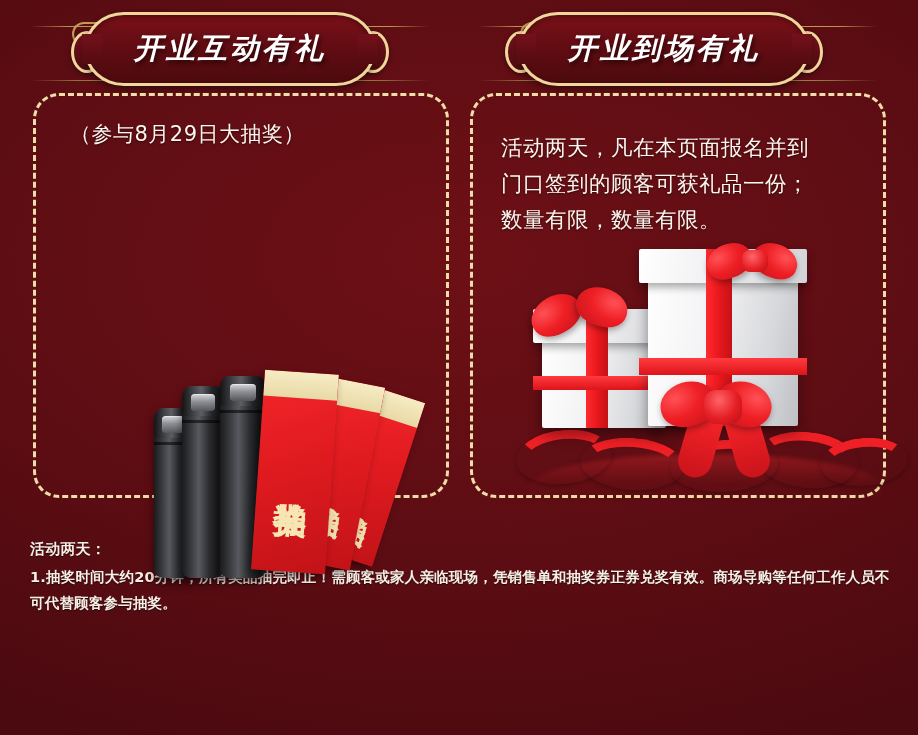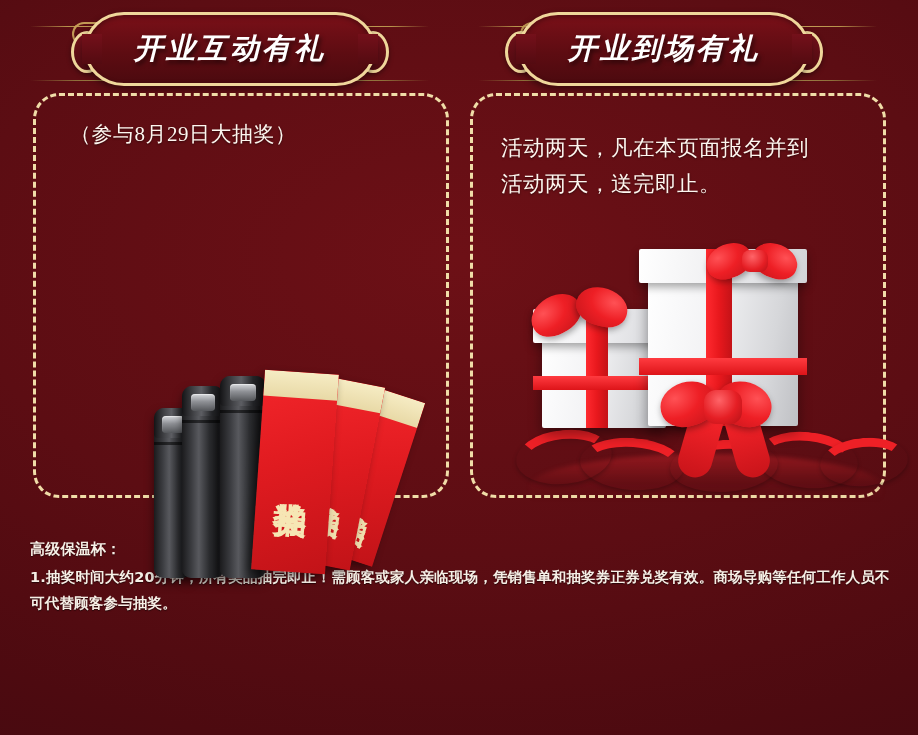--- a/index.html
+++ b/index.html
@@ -152,21 +152,20 @@
     line-height: 36px;
   }
   .copy-strong {
     font-weight: bold;
     font-size: 25px;
   }
   .copy-paren {
     font-size: 21px;
     padding-left: 10px;
     display: inline-block;
-    font-family: Liberation Serif, serif;
   }
 
   
   .art-left {
     position: absolute;
     left: 118px;
     top: 270px;
     width: 250px;
     height: 215px;
     z-index: 2;
@@ -454,21 +453,22 @@
       <div class="ticket tkA">
         <div class="stub"></div>
         <div class="tk-text">抽奖券</div>
       </div>
     </div>
   </div>
 
   <div class="card right">
     <div class="card-copy">
       <div>活动两天，凡在本页面报名并到</div>
-      <div>活动两天，送完即止。</div>
+      <div>门口签到的顾客可获礼品一份；</div>
+      <div>数量有限，数量有限。</div>
     </div>
   </div>
 
   <div class="art-right">
     <div class="reflection"></div>
 
     <div class="ribbon-curl rc1"></div>
     <div class="ribbon-curl rc2"></div>
     <div class="ribbon-curl rc3"></div>
     <div class="ribbon-curl rc4"></div>
@@ -502,17 +502,17 @@
     <div class="bow bigbow">
       <div class="tail tl"></div>
       <div class="tail tr"></div>
       <div class="loop l"></div>
       <div class="loop r"></div>
       <div class="knot"></div>
     </div>
   </div>
 
   <div class="notes">
-    <div class="notes-title">高级保温杯：</div>
+    <div class="notes-title">活动两天：</div>
     <div class="note-line">1.抽奖时间大约20分钟，所有奖品抽完即止！需顾客或家人亲临现场，凭销售单和抽奖券正券兑奖有效。商场导购等任何工作人员不可代替顾客参与抽奖。</div>
   </div>
 
 </div>
 
 </body></html>

